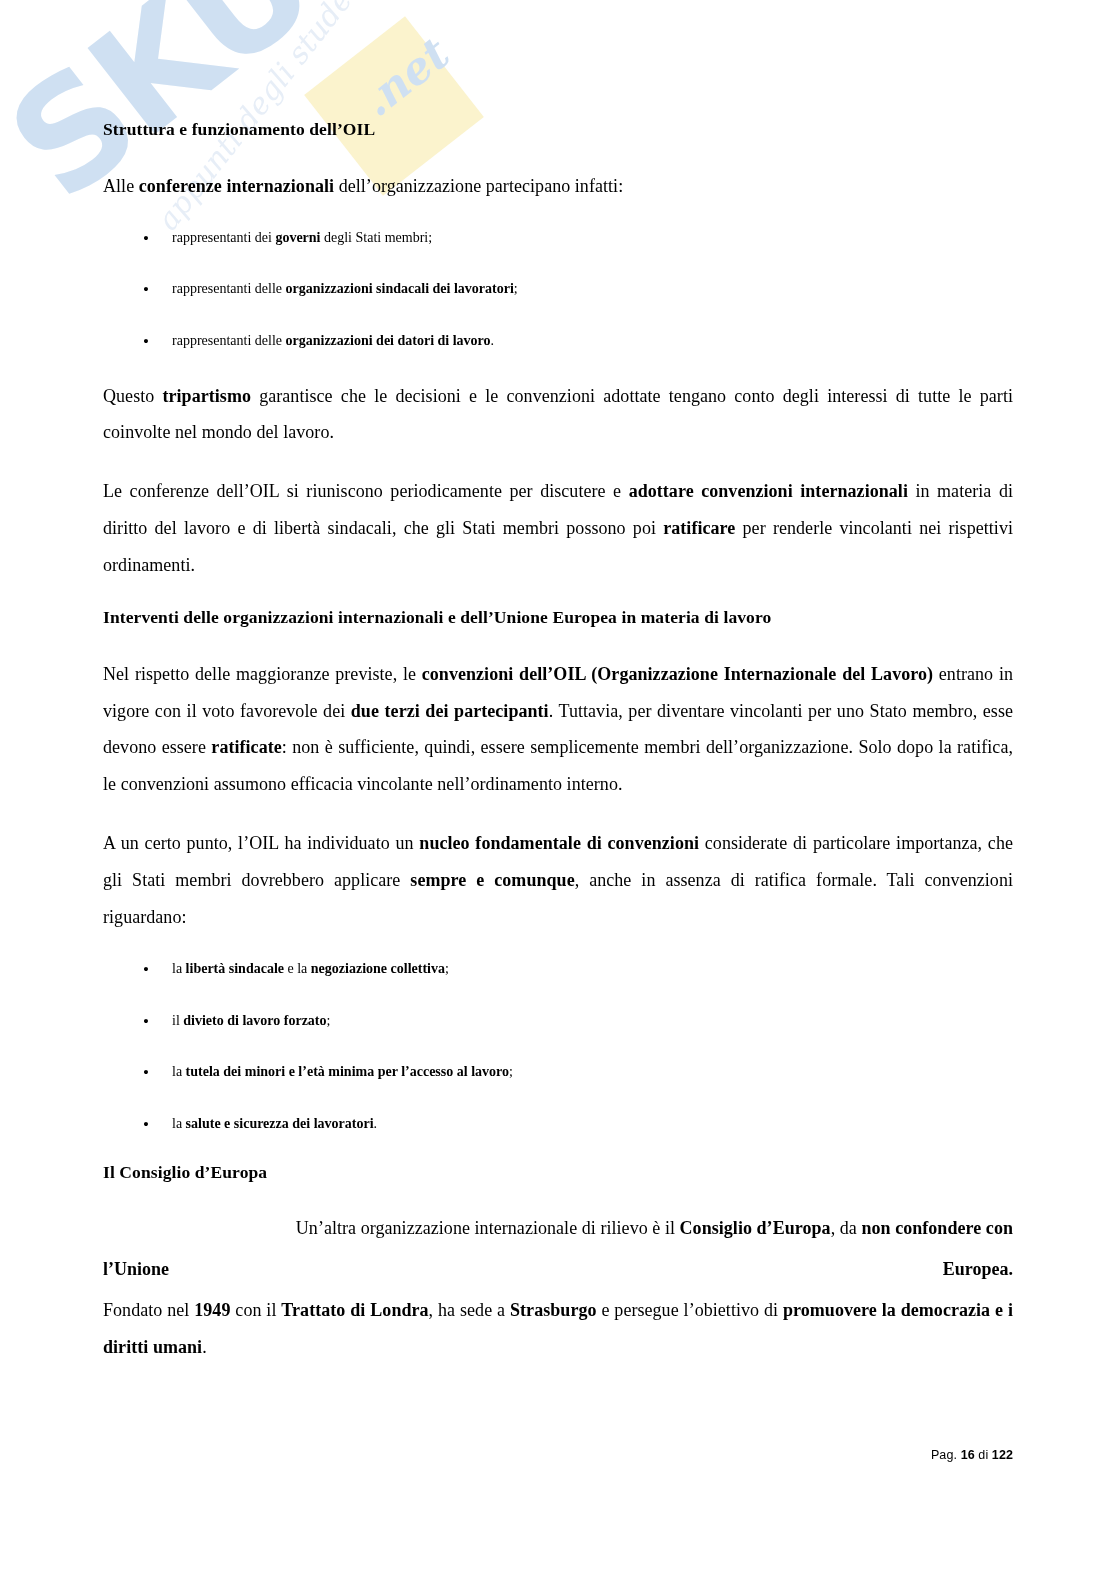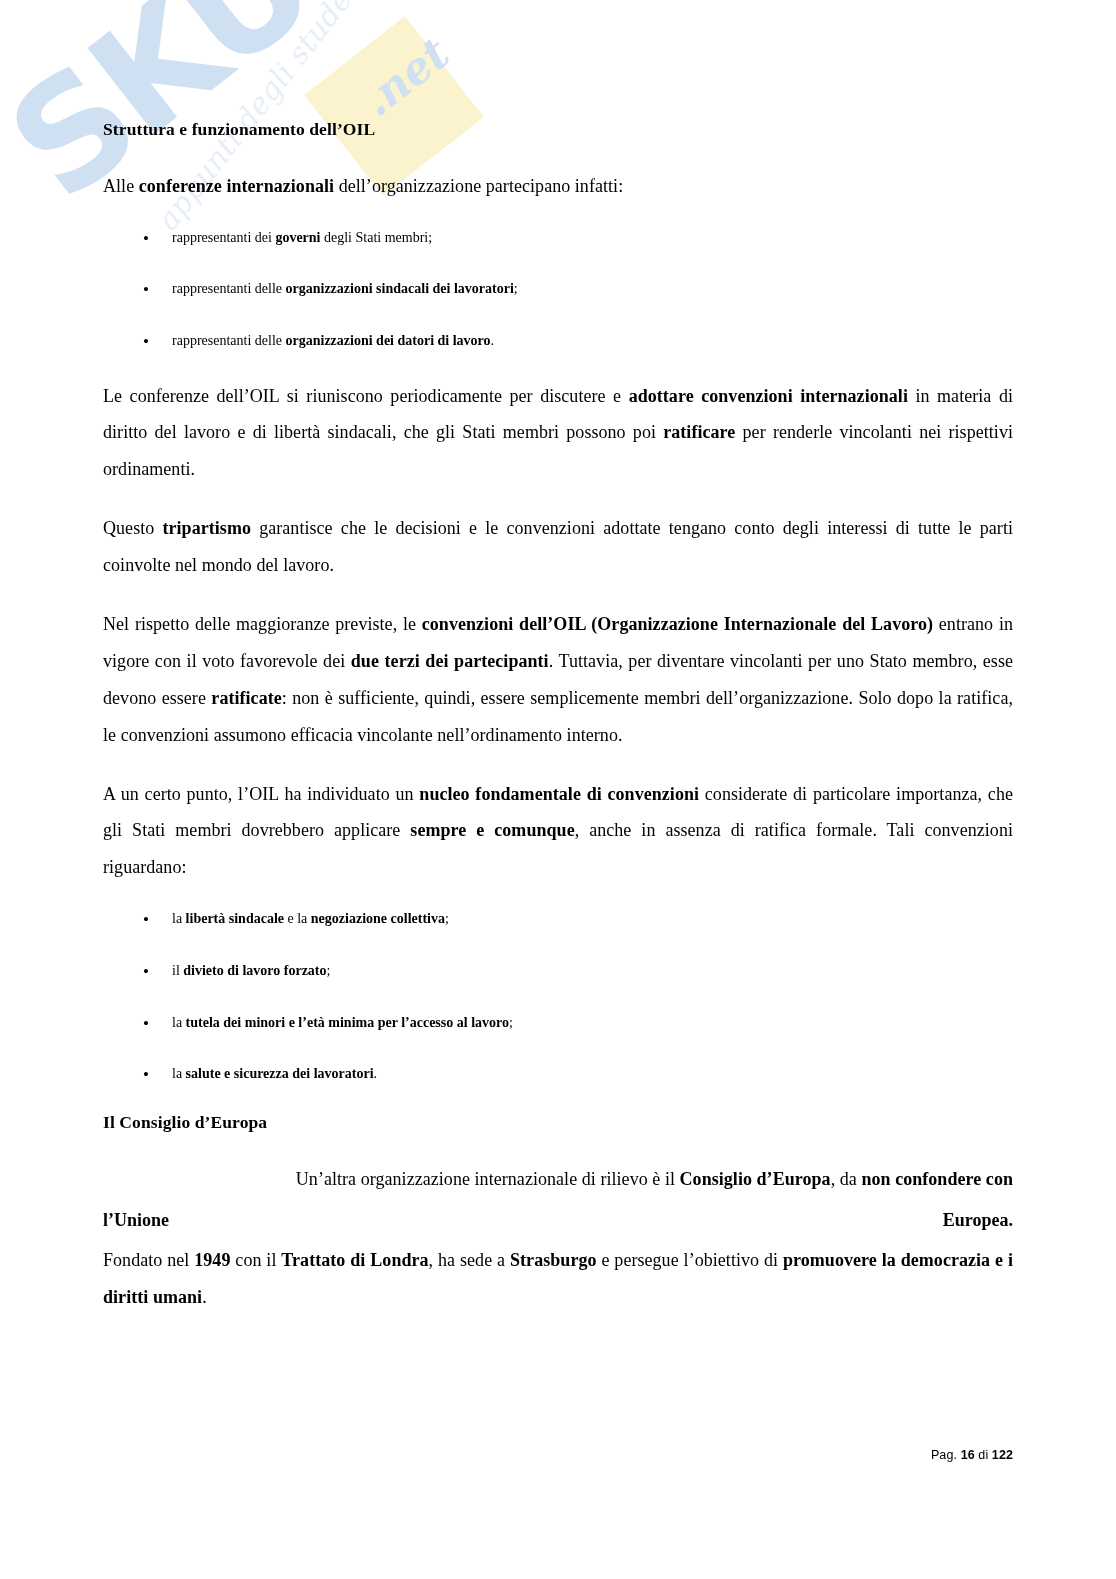--- a/index.html
+++ b/index.html
@@ -177,24 +177,25 @@
 
 
     <p class="para">Alle <b>conferenze internazionali</b> dell’organizzazione partecipano infatti:</p>
 
     <ul class="bullets">
         <li>rappresentanti dei <b>governi</b> degli Stati membri;</li>
         <li>rappresentanti delle <b>organizzazioni sindacali dei lavoratori</b>;</li>
         <li>rappresentanti delle <b>organizzazioni dei datori di lavoro</b>.</li>
       </ul>
 
+    <p class="para">Questo <b>tripartismo</b> garantisce che le decisioni e le convenzioni adottate tengano conto degli interessi di tutte le parti coinvolte nel mondo del lavoro.</p>
+
     <p class="para">Le conferenze dell’OIL si riuniscono periodicamente per discutere e <b>adottare convenzioni internazionali</b> in materia di diritto del lavoro e di libertà sindacali, che gli Stati membri possono poi <b>ratificare</b> per renderle vincolanti nei rispettivi ordinamenti.</p>
 
-    <p class="para">Questo <b>tripartismo</b> garantisce che le decisioni e le convenzioni adottate tengano conto degli interessi di tutte le parti coinvolte nel mondo del lavoro.</p>
-
+    <h2 class="heading tight-top">Interventi delle organizzazioni internazionali e dell’Unione Europea in materia di lavoro</h2>
 
     <p class="para">Nel rispetto delle maggioranze previste, le <b>convenzioni dell’OIL (Organizzazione Internazionale del Lavoro)</b> entrano in vigore con il voto favorevole dei <b>due terzi dei partecipanti</b>. Tuttavia, per diventare vincolanti per uno Stato membro, esse devono essere <b>ratificate</b>: non è sufficiente, quindi, essere semplicemente membri dell’organizzazione. Solo dopo la ratifica, le convenzioni assumono efficacia vincolante nell’ordinamento interno.</p>
 
     <p class="para">A un certo punto, l’OIL ha individuato un <b>nucleo fondamentale di convenzioni</b> considerate di particolare importanza, che gli Stati membri dovrebbero applicare <b>sempre e comunque</b>, anche in assenza di ratifica formale. Tali convenzioni riguardano:</p>
 
     <ul class="bullets">
         <li>la <b>libertà sindacale</b> e la <b>negoziazione collettiva</b>;</li>
         <li>il <b>divieto di lavoro forzato</b>;</li>
         <li>la <b>tutela dei minori e l’età minima per l’accesso al lavoro</b>;</li>
         <li>la <b>salute e sicurezza dei lavoratori</b>.</li>

